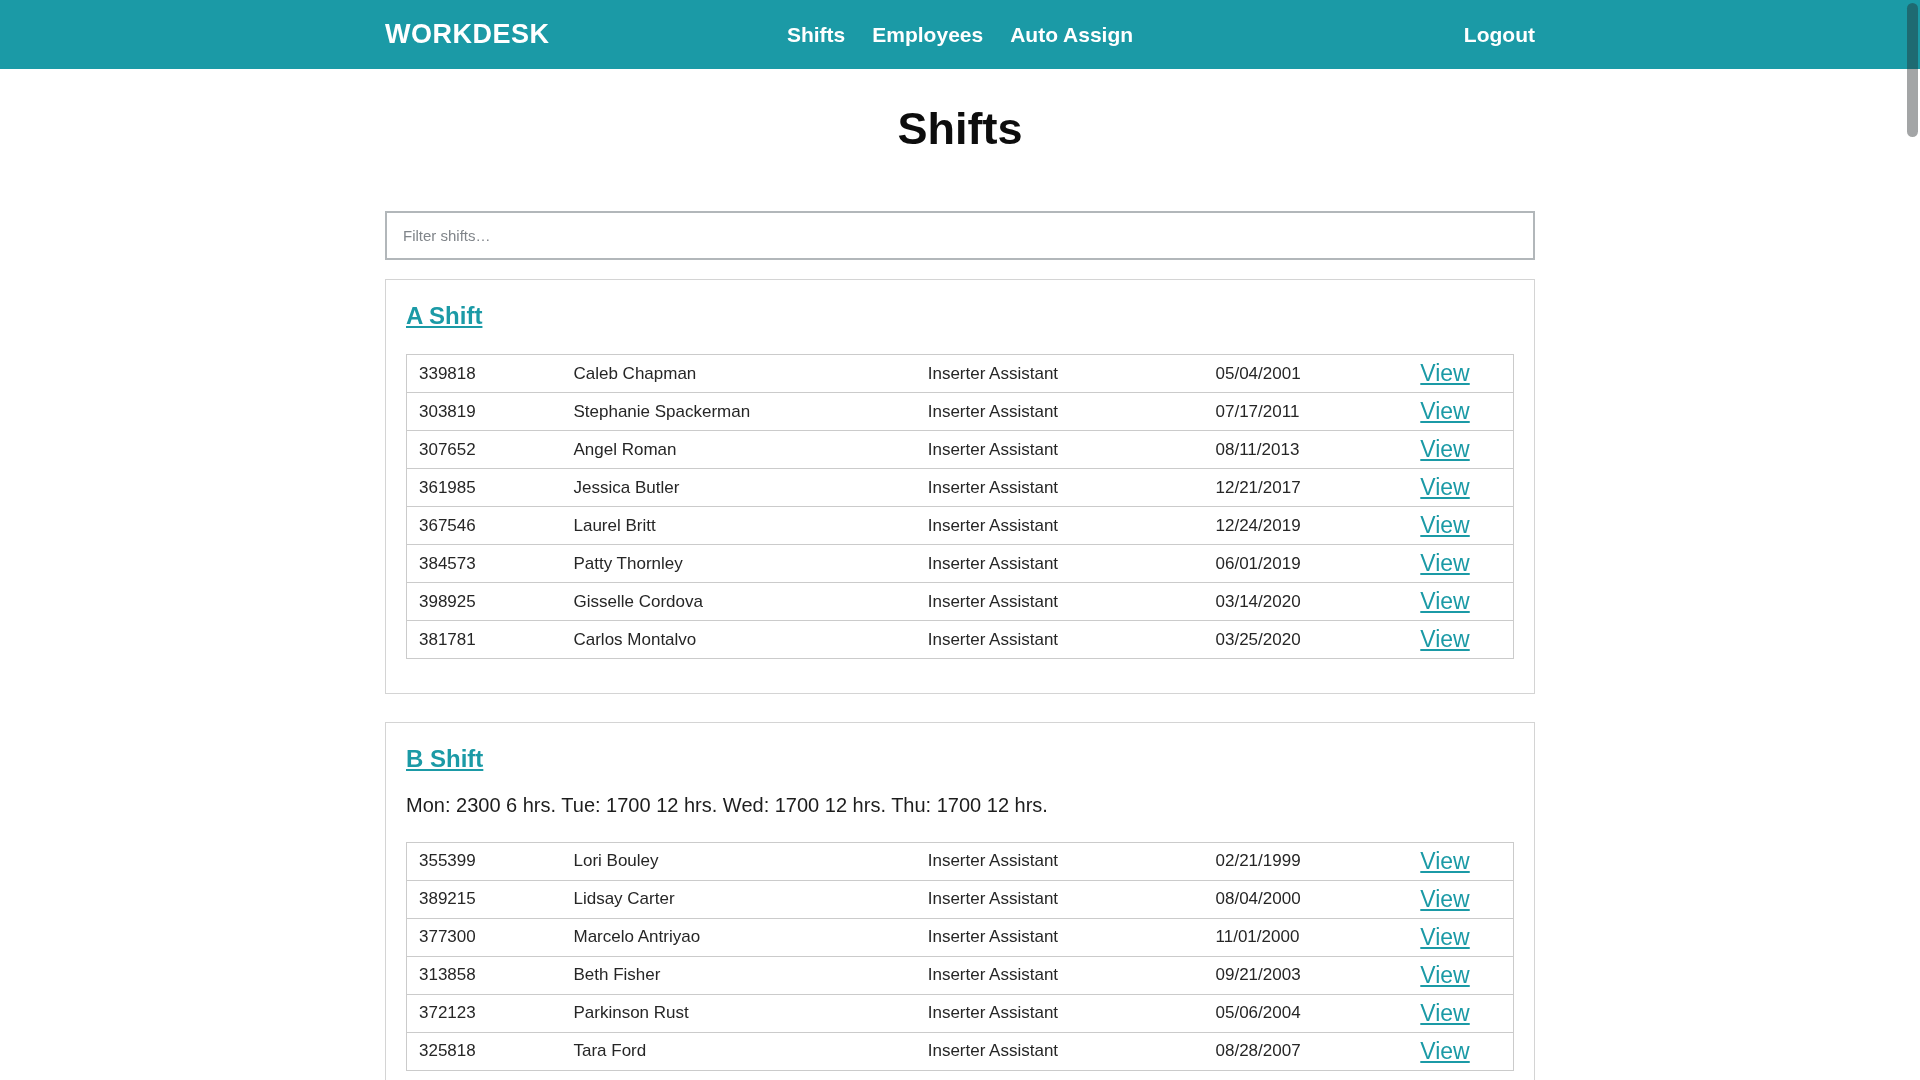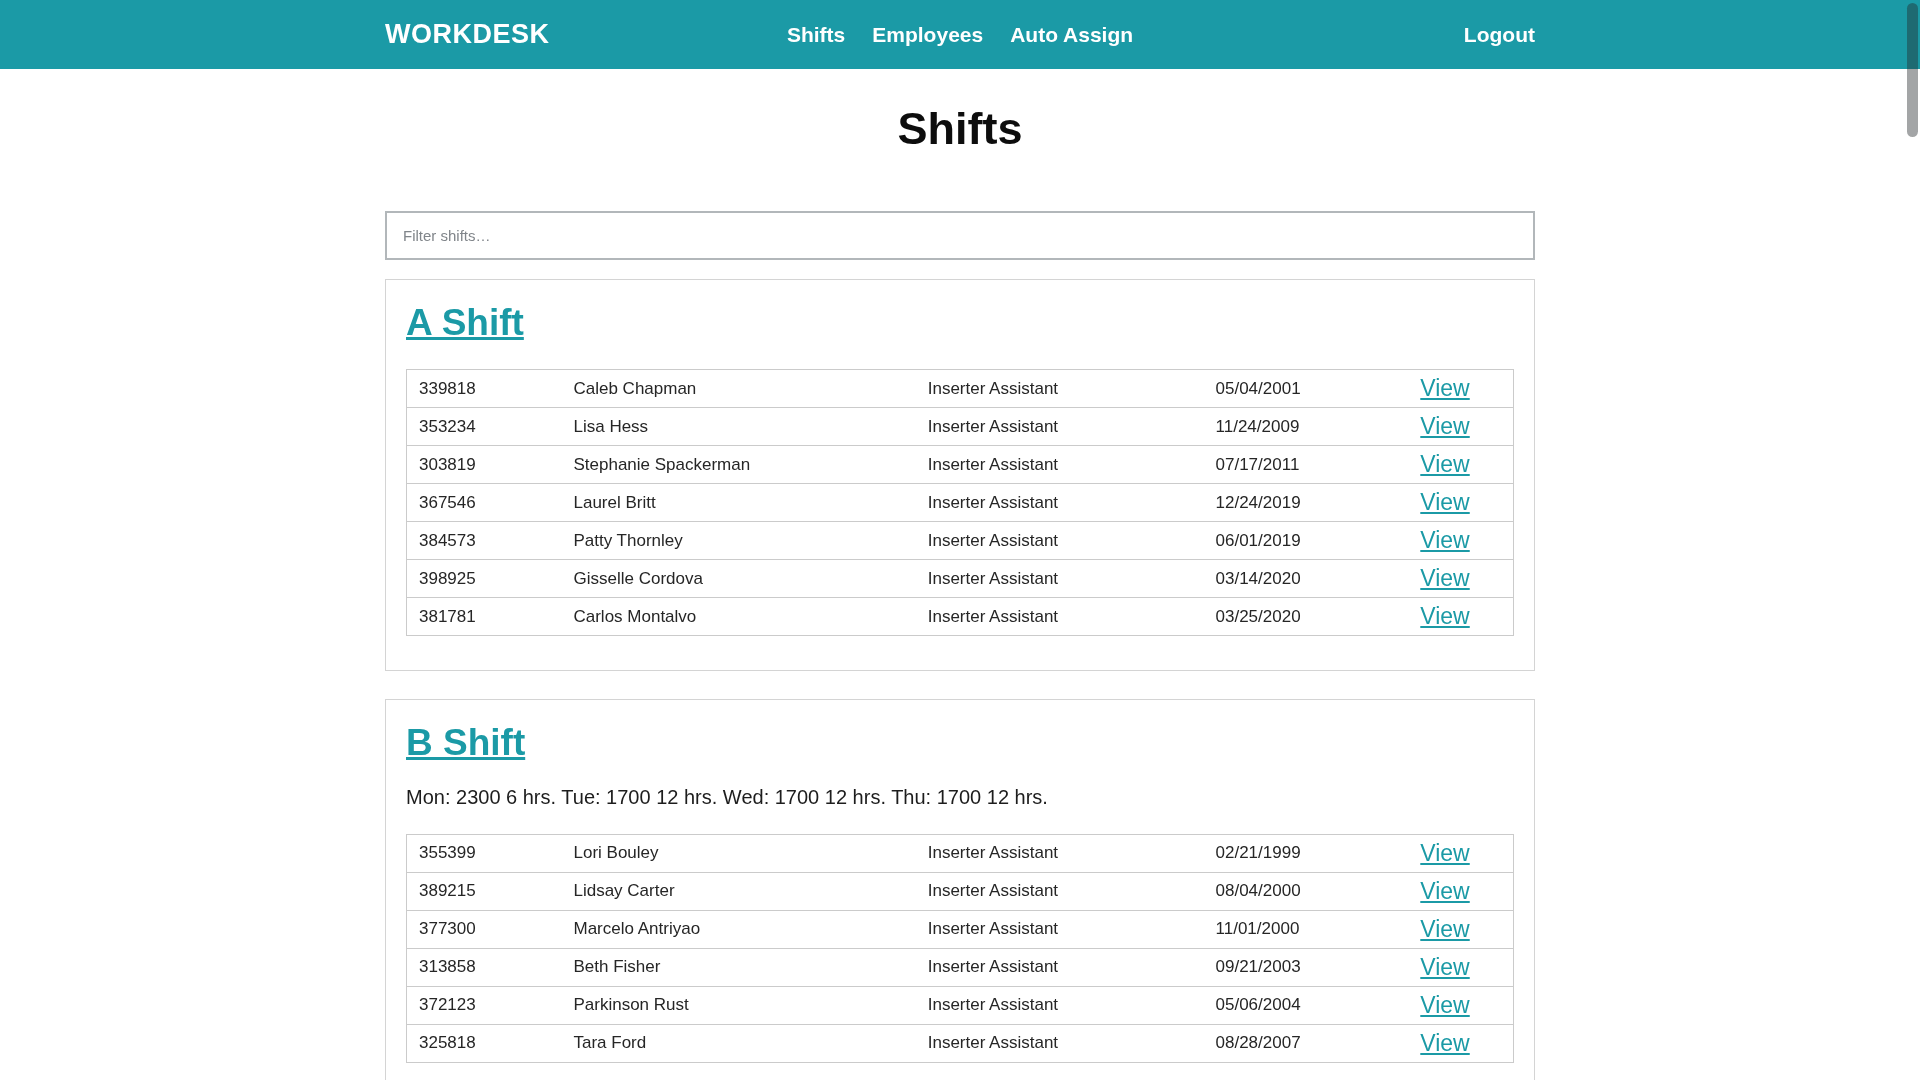--- a/index.html
+++ b/index.html
@@ -61,21 +61,21 @@
   
   .card {
     margin-top: 19px;
     background: #ffffff;
     border: 1px solid #d4d4d4;
     padding: 22px 20px 34px 20px;
   }
   .card + .card { margin-top: 28px; }
   .card h2 { line-height: 1.15; }
   .shift-link {
-    font-size: 37px; font-weight: bold;
+    font-size: 24px; font-weight: bold;
     color: var(--teal, #1b9aa6);
     text-decoration: underline; cursor: pointer;
   }
   .schedule {
     margin-top: 21px;
     font-size: 20px; color: #1d1d1d; line-height: 1.15;
   }
   table.emp-table {
     margin-top: 25px;
     width: 100%;
@@ -148,42 +148,51 @@
   <tr>
     <td class="c-id">339818</td>
     <td class="c-name">Caleb Chapman</td>
     <td class="c-role">Inserter Assistant</td>
     <td class="c-date">05/04/2001</td>
     <td class="c-view">
       <a class="view-link" href="#">View</a>
     </td>
   </tr>
 
-  <tr>
-    <td class="c-id">353234</td>
-    <td class="c-name">Lisa Hess</td>
-    <td class="c-role">Inserter Assistant</td>
-    <td class="c-date">11/24/2009</td>
-    <td class="c-view">
-      <a class="view-link" href="#">View</a>
-    </td>
-  </tr>
 
 
   <tr>
     <td class="c-id">303819</td>
     <td class="c-name">Stephanie Spackerman</td>
     <td class="c-role">Inserter Assistant</td>
     <td class="c-date">07/17/2011</td>
     <td class="c-view">
       <a class="view-link" href="#">View</a>
     </td>
   </tr>
 
-
+  <tr>
+    <td class="c-id">307652</td>
+    <td class="c-name">Angel Roman</td>
+    <td class="c-role">Inserter Assistant</td>
+    <td class="c-date">08/11/2013</td>
+    <td class="c-view">
+      <a class="view-link" href="#">View</a>
+    </td>
+  </tr>
+
+  <tr>
+    <td class="c-id">361985</td>
+    <td class="c-name">Jessica Butler</td>
+    <td class="c-role">Inserter Assistant</td>
+    <td class="c-date">12/21/2017</td>
+    <td class="c-view">
+      <a class="view-link" href="#">View</a>
+    </td>
+  </tr>
 
   <tr>
     <td class="c-id">367546</td>
     <td class="c-name">Laurel Britt</td>
     <td class="c-role">Inserter Assistant</td>
     <td class="c-date">12/24/2019</td>
     <td class="c-view">
       <a class="view-link" href="#">View</a>
     </td>
   </tr>

